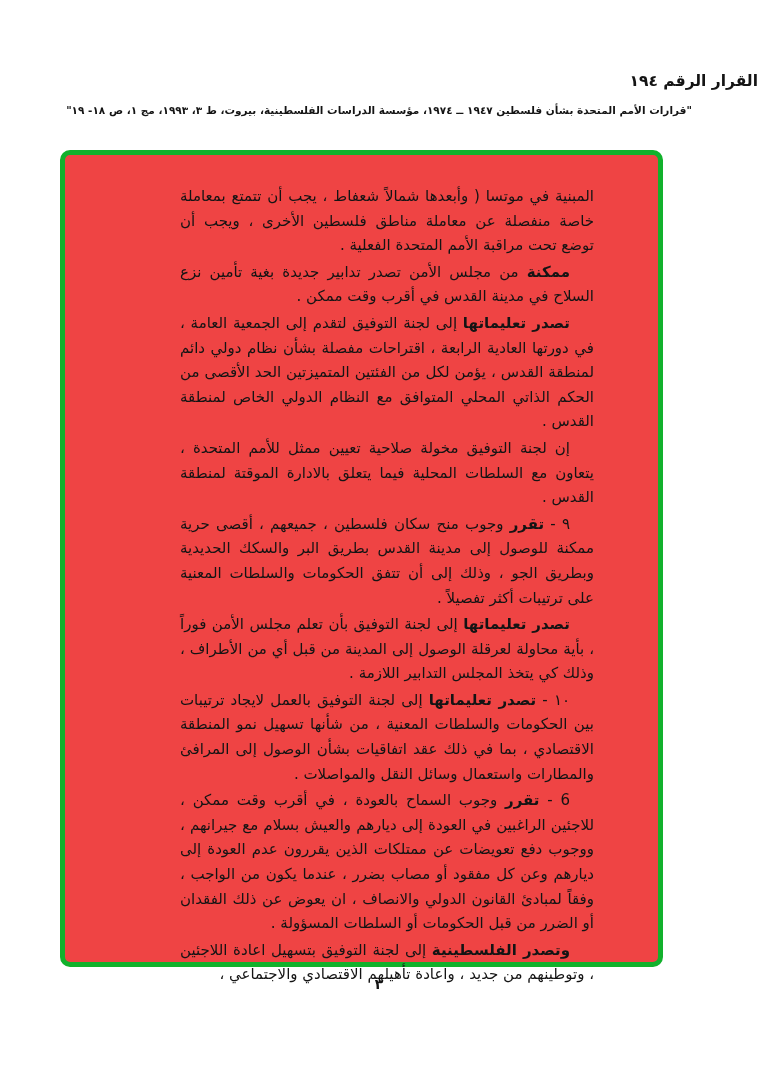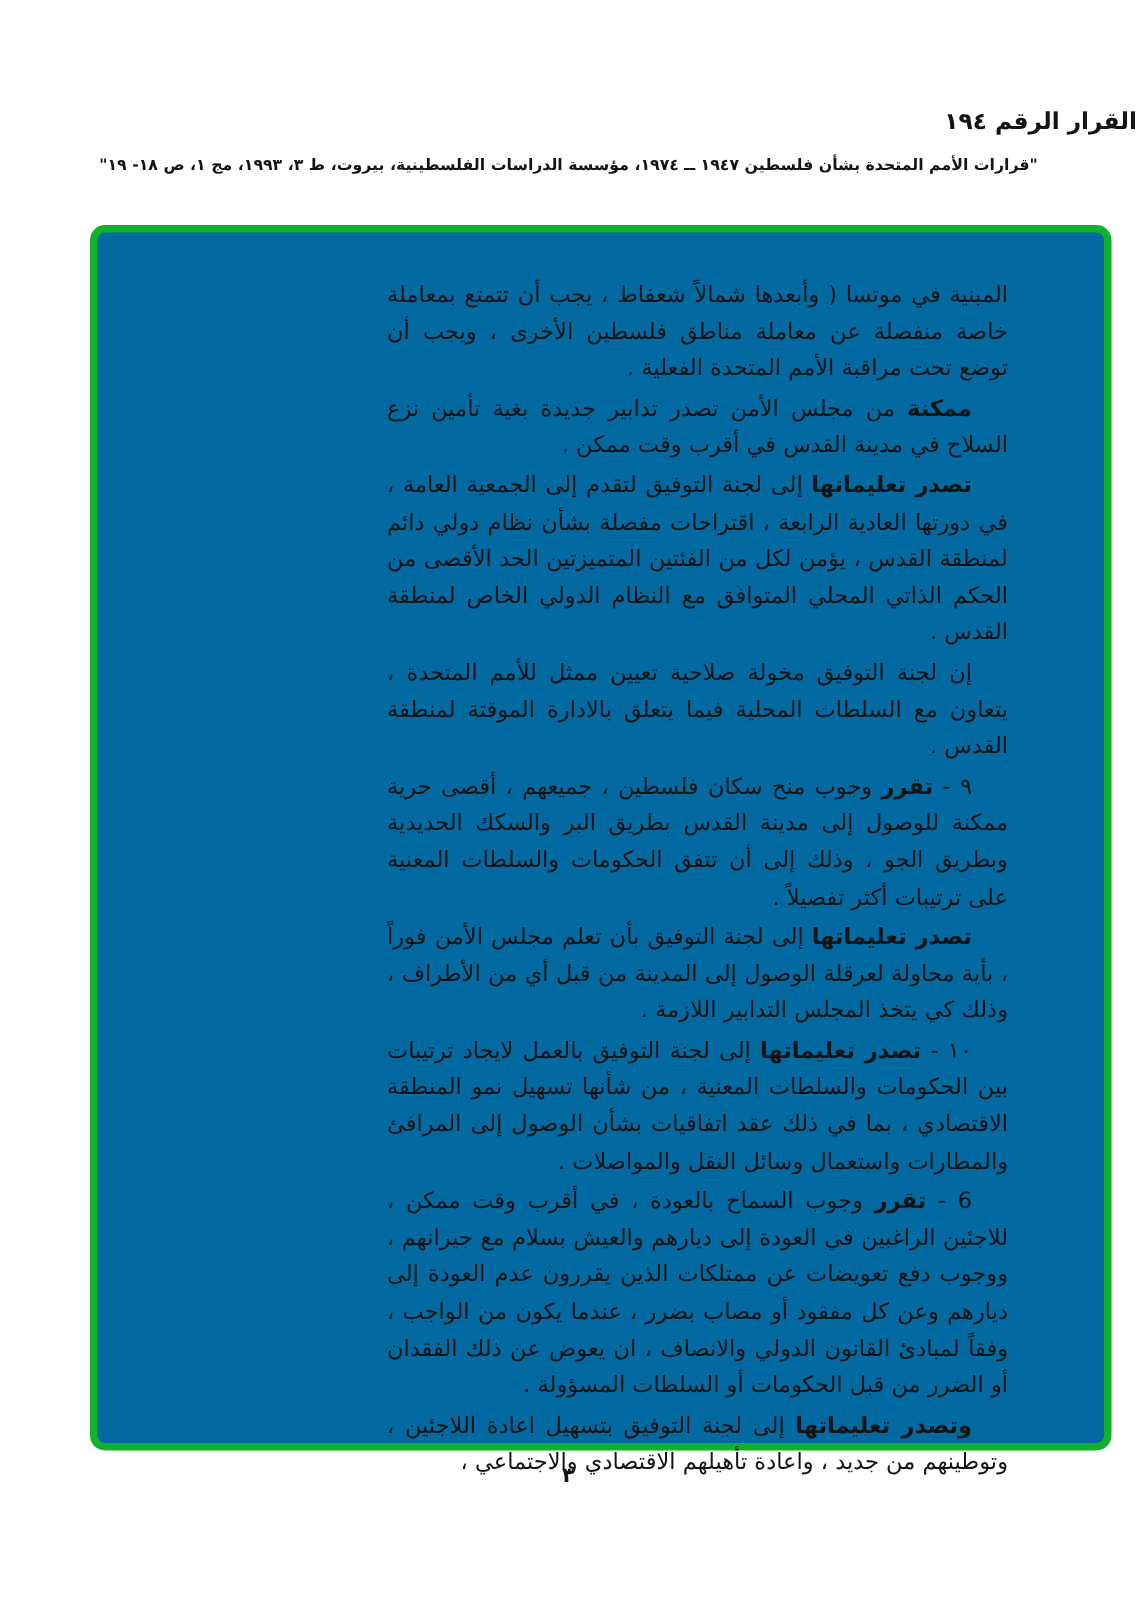--- a/index.html
+++ b/index.html
@@ -17,25 +17,25 @@
     font-size:15.5px;font-weight:bold;letter-spacing:0.5px;
   }
   .subtitle{
     position:absolute;top:104px;left:0;width:758px;
     text-align:center;direction:rtl;
     font-size:10.5px;font-weight:bold;
     white-space:nowrap;
   }
   .frame{
     position:absolute;left:60px;top:150px;
-    width:681px;height:817px;
+    width:603px;height:817px;
     box-sizing:border-box;
     border:5px solid #12b12c;
     border-radius:10px;
-    background:#0369a1;
+    background:#ef4444;
     text-decoration:underline;
   }
   .textcol{
     position:absolute;top:29px;right:64px;width:414px;
     direction:rtl;
     text-align:justify;
     font-size:15px;line-height:24.6px;
   }
   .textcol p{
     margin:0 0 2px 0;
@@ -69,20 +69,20 @@
       <p class="indent"><span></span><b></b><span>إن لجنة التوفيق مخولة صلاحية تعيين ممثل للأمم المتحدة ، يتعاون مع السلطات المحلية فيما يتعلق بالادارة الموقتة لمنطقة القدس .</span></p>
 
       <p class="indent"><span>٩ - </span><b>تقرر</b><span> وجوب منح سكان فلسطين ، جميعهم ، أقصى حرية ممكنة للوصول إلى مدينة القدس بطريق البر والسكك الحديدية وبطريق الجو ، وذلك إلى أن تتفق الحكومات والسلطات المعنية على ترتيبات أكثر تفصيلاً .</span></p>
 
       <p class="indent"><span></span><b>تصدر تعليماتها</b><span> إلى لجنة التوفيق بأن تعلم مجلس الأمن فوراً ، بأية محاولة لعرقلة الوصول إلى المدينة من قبل أي من الأطراف ، وذلك كي يتخذ المجلس التدابير اللازمة .</span></p>
 
       <p class="indent"><span>١٠ - </span><b>تصدر تعليماتها</b><span> إلى لجنة التوفيق بالعمل لايجاد ترتيبات بين الحكومات والسلطات المعنية ، من شأنها تسهيل نمو المنطقة الاقتصادي ، بما في ذلك عقد اتفاقيات بشأن الوصول إلى المرافئ والمطارات واستعمال وسائل النقل والمواصلات .</span></p>
 
       <p class="indent"><span>6 - </span><b>تقرر</b><span> وجوب السماح بالعودة ، في أقرب وقت ممكن ، للاجئين الراغبين في العودة إلى ديارهم والعيش بسلام مع جيرانهم ، ووجوب دفع تعويضات عن ممتلكات الذين يقررون عدم العودة إلى ديارهم وعن كل مفقود أو مصاب بضرر ، عندما يكون من الواجب ، وفقاً لمبادئ القانون الدولي والانصاف ، ان يعوض عن ذلك الفقدان أو الضرر من قبل الحكومات أو السلطات المسؤولة .</span></p>
 
-      <p class="indent"><span></span><b>وتصدر تعليماتها</b><span> إلى لجنة التوفيق بتسهيل اعادة اللاجئين ، وتوطينهم من جديد ، واعادة تأهيلهم الاقتصادي والاجتماعي ،</span></p>
+      <p class="indent"><span></span><b>وتصدر الفلسطينية</b><span> إلى لجنة التوفيق بتسهيل اعادة اللاجئين ، وتوطينهم من جديد ، واعادة تأهيلهم الاقتصادي والاجتماعي ،</span></p>
 
     </div>
   </div>
 
   <div class="pagenum">٣</div>
 
 </div>
 
 </body></html>

